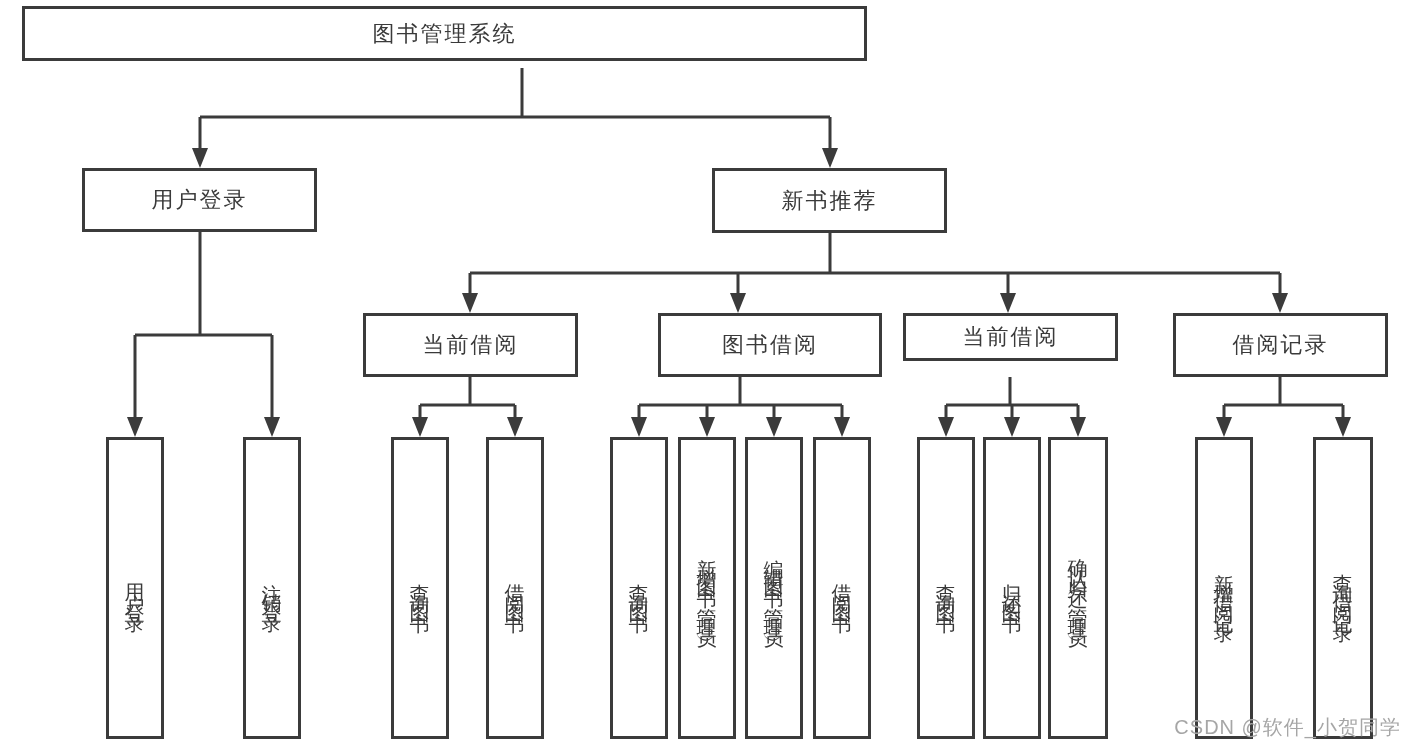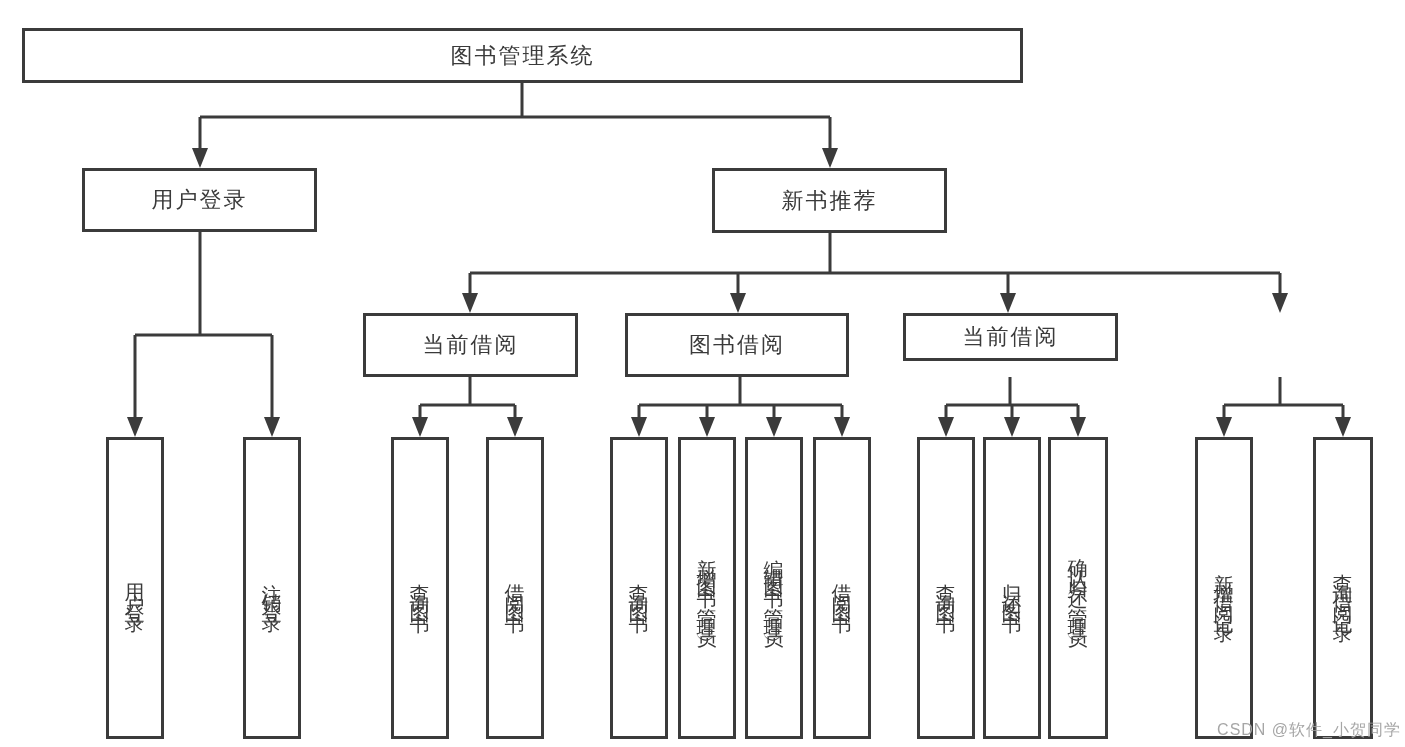--- a/index.html
+++ b/index.html
@@ -32,21 +32,21 @@
   }
   .node.v{
     writing-mode:vertical-rl;
     font-size:20px;
     letter-spacing:10px;
     line-height:1;
   }
   .watermark{
     position:absolute;right:4px;bottom:6px;z-index:3;
     color:var(--watermark-color);
-    font-size:16px;letter-spacing:1px;
+    font-size:20px;letter-spacing:1px;
     white-space:nowrap;
   }
 </style>
 </head>
 <body>
 
 <div class="canvas">
 
   <svg class="connectors" width="1405" height="747" viewBox="0 0 1405 747">
     <g>
@@ -84,28 +84,29 @@
       <polygon points="1004,417 1020,417 1012,437"></polygon>
       <polygon points="1070,417 1086,417 1078,437"></polygon>
     </g>
     <g>
       <path d="M1280 377 V405 M1224 405 H1343 M1224 405 V420 M1343 405 V420"></path>
       <polygon points="1216,417 1232,417 1224,437"></polygon>
       <polygon points="1335,417 1351,417 1343,437"></polygon>
     </g>
   </svg>
 
-  <div class="node" style="left:22px;top:28px;width:1001px;height:55px">图书管理系统</div>
+  <div class="node" style="left:22px;top:6px;width:845px;height:55px">图书管理系统</div>
 
   <div class="node" style="left:82px;top:168px;width:235px;height:64px">用户登录</div>
   <div class="node" style="left:712px;top:168px;width:235px;height:65px">新书推荐</div>
 
   <div class="node" style="left:363px;top:313px;width:215px;height:64px">当前借阅</div>
-  <div class="node" style="left:625px;top:313px;width:224px;height:64px">图书借阅</div>
+  <div class="node" style="left:658px;top:313px;width:224px;height:64px">图书借阅</div>
   <div class="node" style="left:903px;top:313px;width:215px;height:48px">当前借阅</div>
+  <div class="node" style="left:1173px;top:313px;width:215px;height:64px">借阅记录</div>
 
   <div class="node v" style="left:106px;top:437px;width:58px;height:302px">用户登录</div>
   <div class="node v" style="left:243px;top:437px;width:58px;height:302px">注销登录</div>
 
   <div class="node v" style="left:391px;top:437px;width:58px;height:302px">查询图书</div>
   <div class="node v" style="left:486px;top:437px;width:58px;height:302px">借阅图书</div>
 
   <div class="node v" style="left:610px;top:437px;width:58px;height:302px">查询图书</div>
   <div class="node v" style="left:678px;top:437px;width:58px;height:302px">新增图书（管理员）</div>
   <div class="node v" style="left:745px;top:437px;width:58px;height:302px">编辑图书（管理员）</div>

